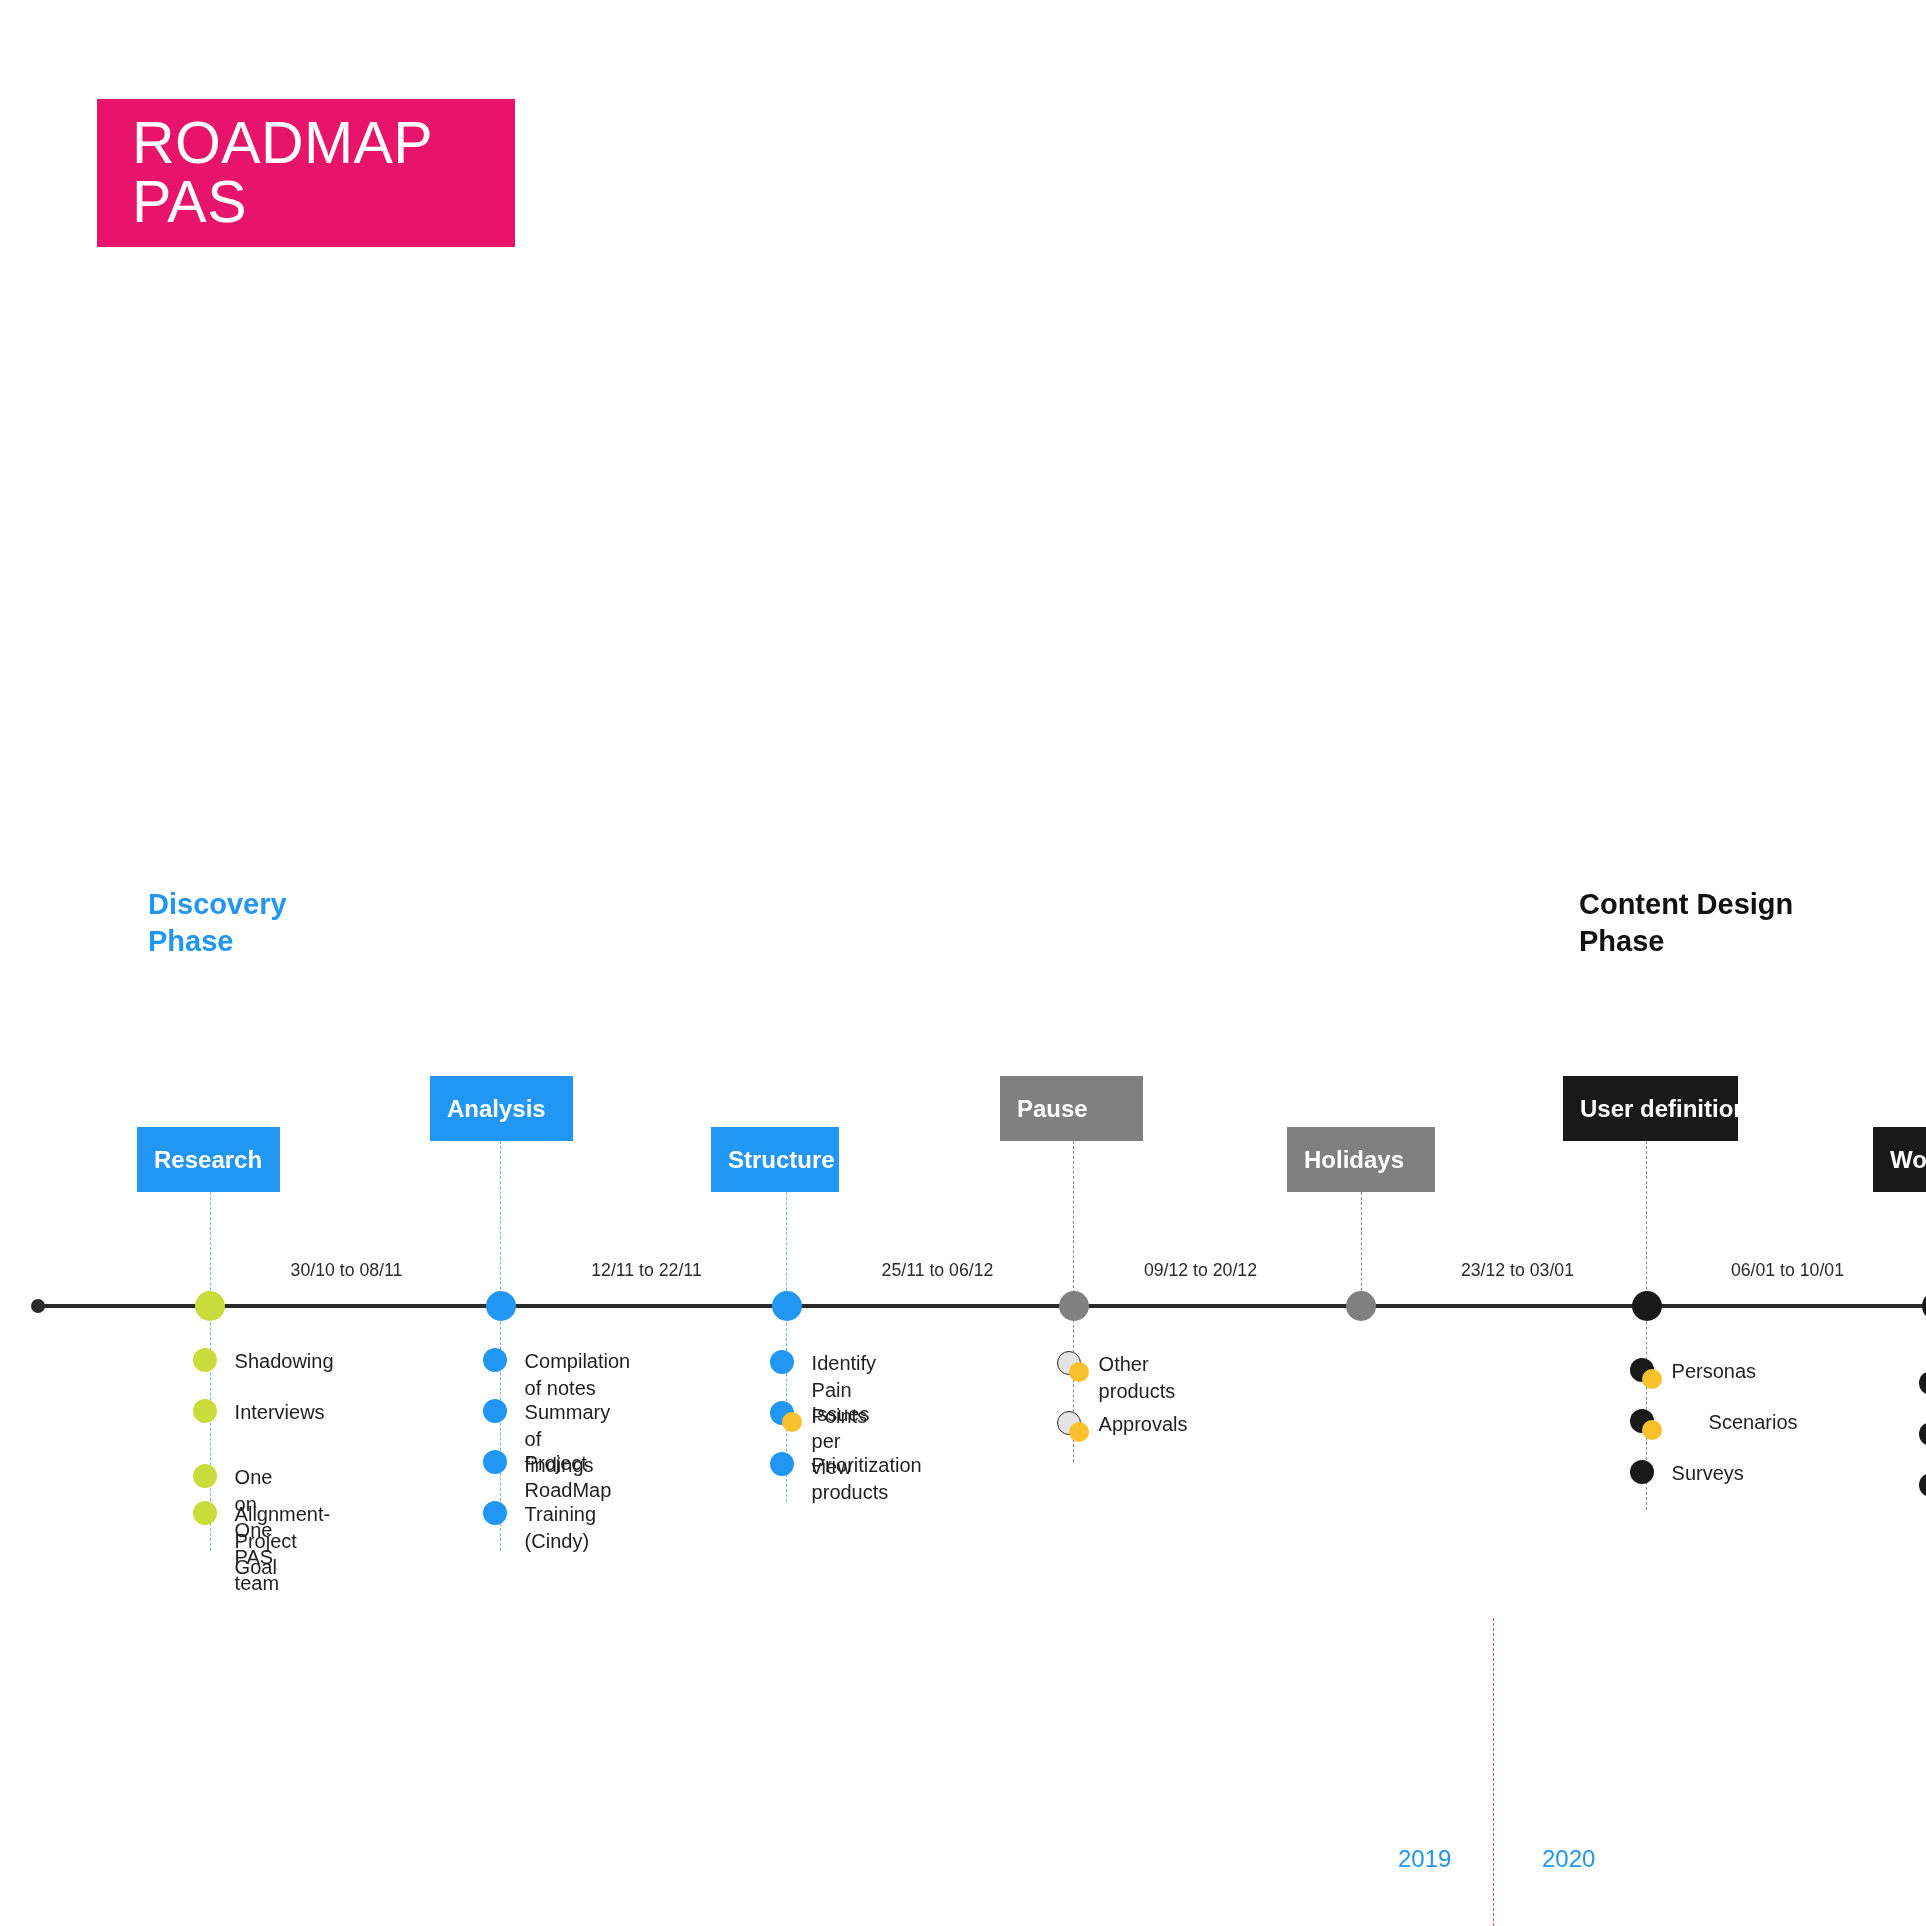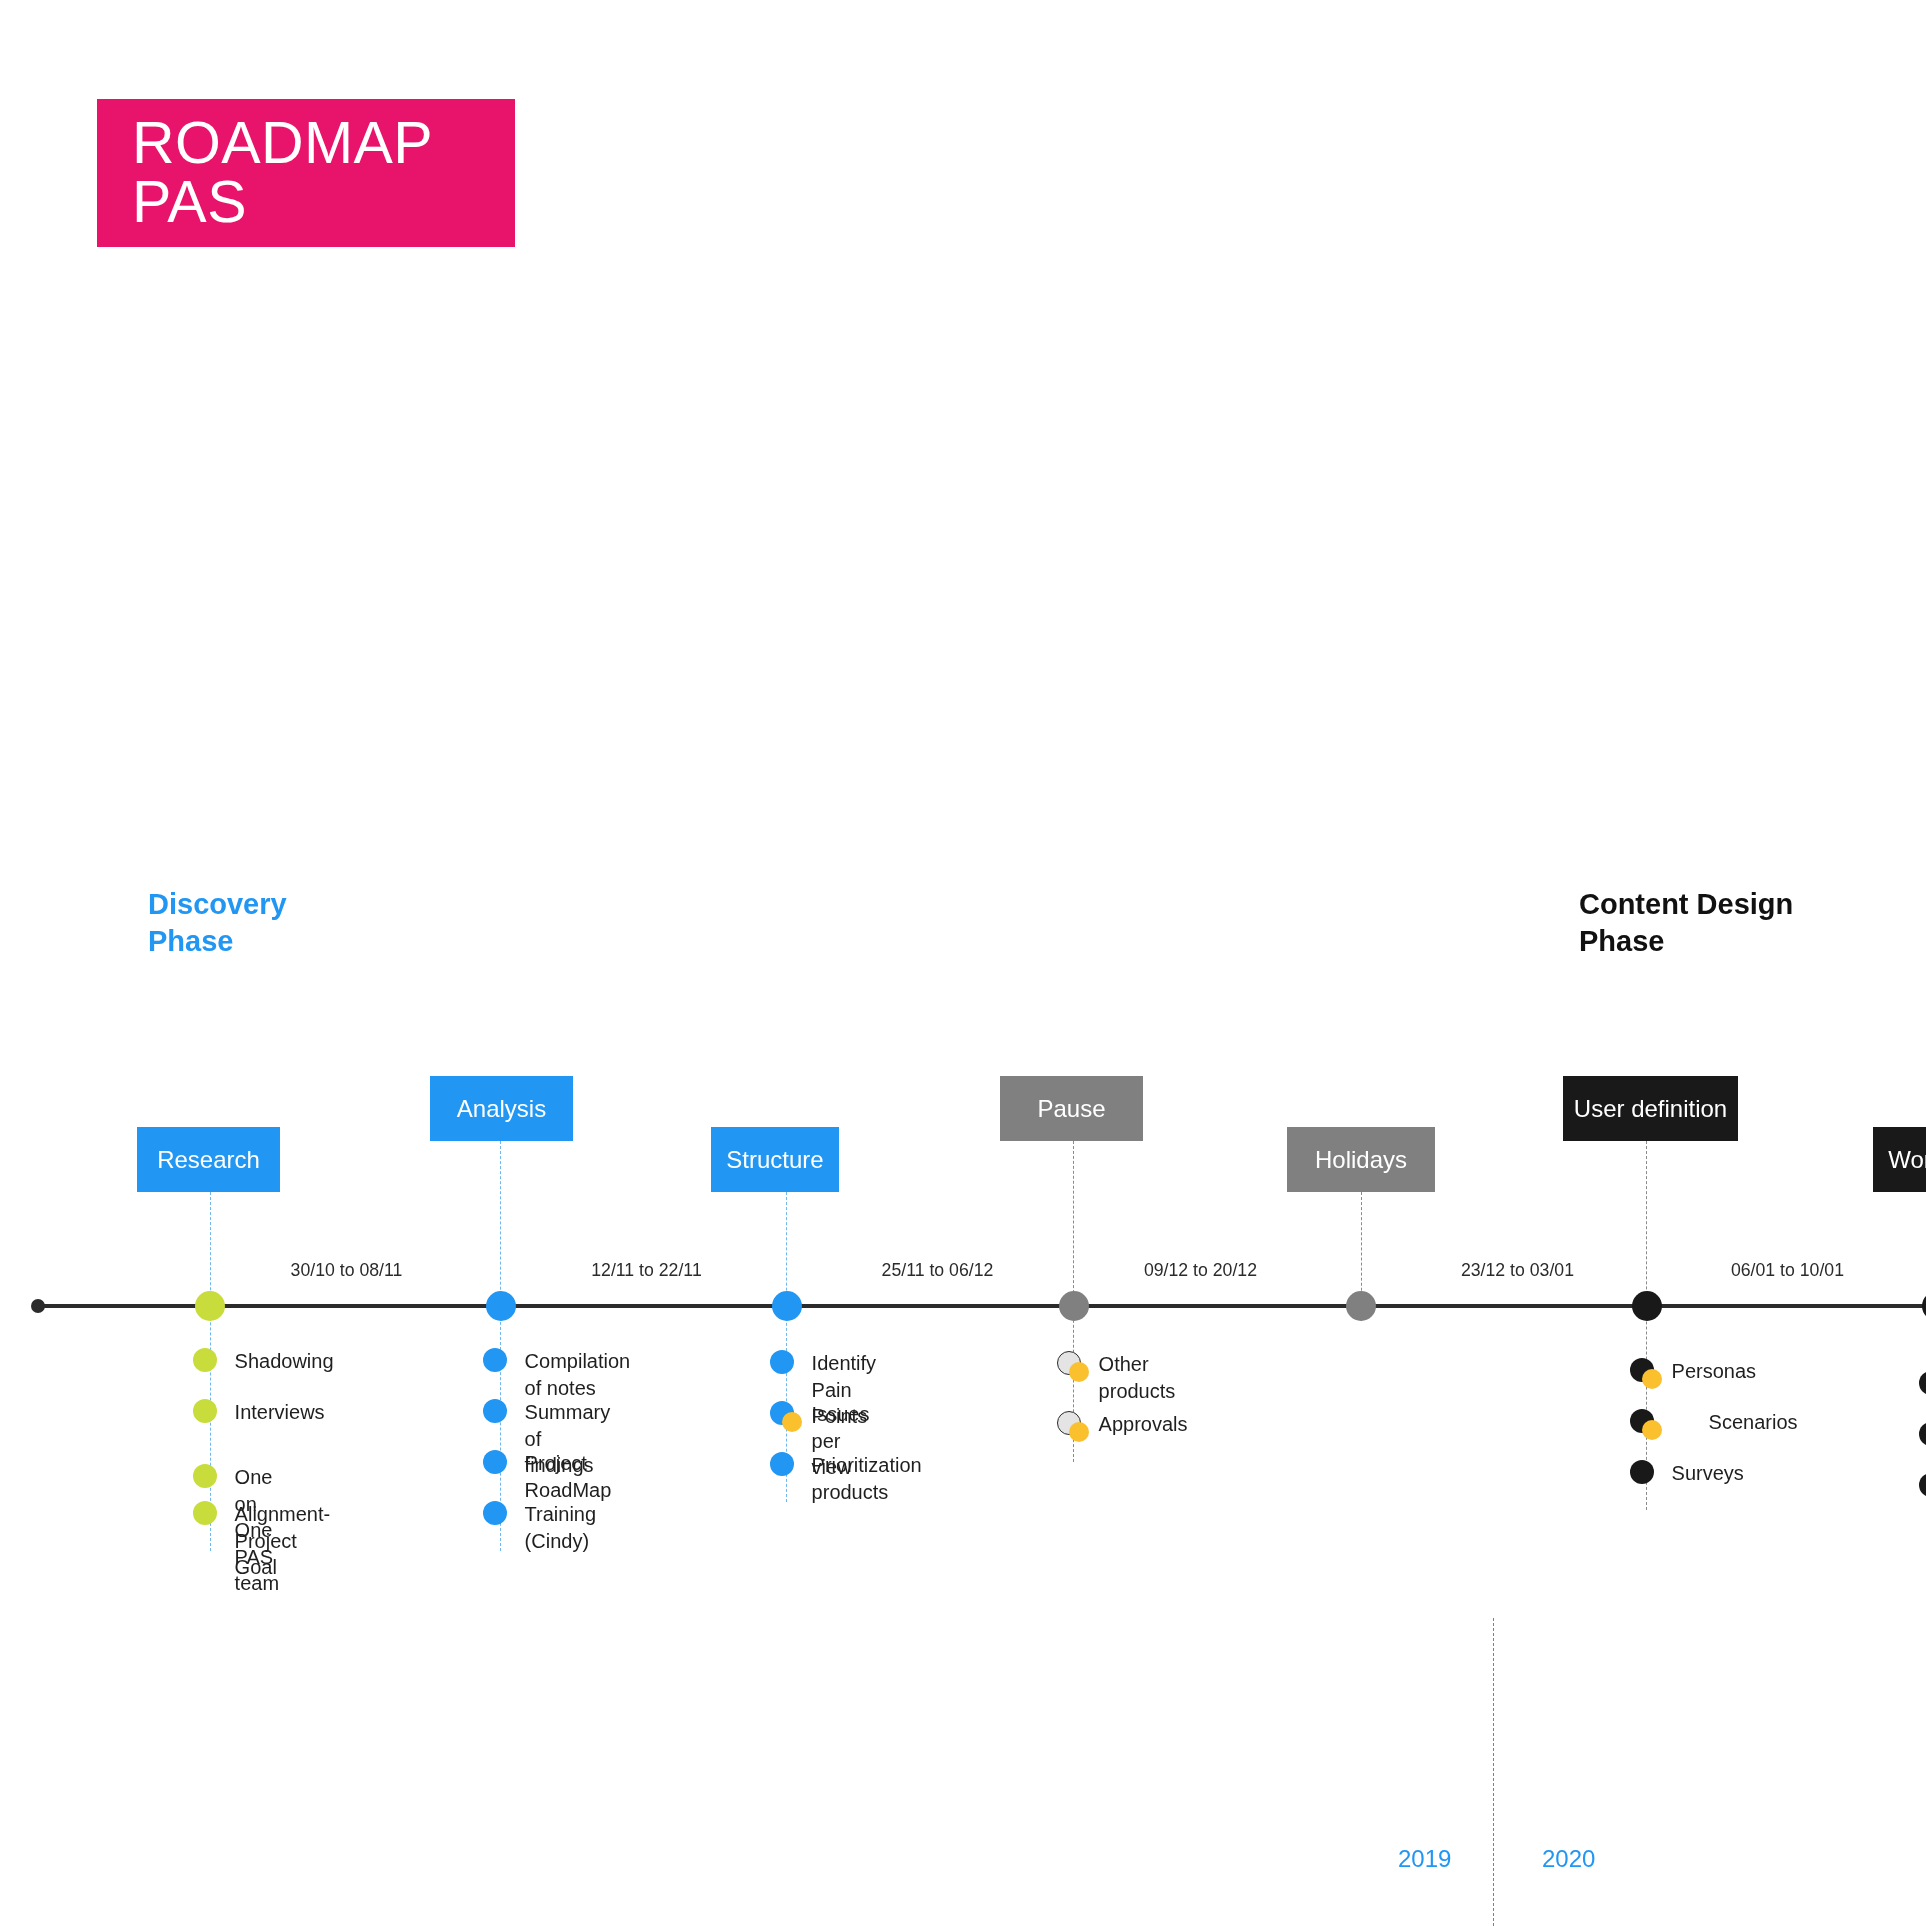--- a/index.html
+++ b/index.html
@@ -39,22 +39,22 @@
   
   .milestone{position:absolute;top:0;}
 
   
   .connector{
     position:absolute;width:0;border-left-width:1.9px;border-left-style:dashed;
   }
 
   
   .chip{
-    position:absolute;display:flex;align-items:center;justify-content:center;
-    height:65px;color:#ffffff;font-size:24px;font-weight:400;
+    position:absolute;display:flex;align-items:center;justify-content:flex-start;
+    height:65px;color:#ffffff;font-size:24px;font-weight:700;
     white-space:nowrap;box-sizing:border-box;padding:0 17px;
   }
 
   
   .daterange{
     position:absolute;font-size:17.7px;color:#2B2B2B;white-space:nowrap;
     text-align:center;
   }
 
   

